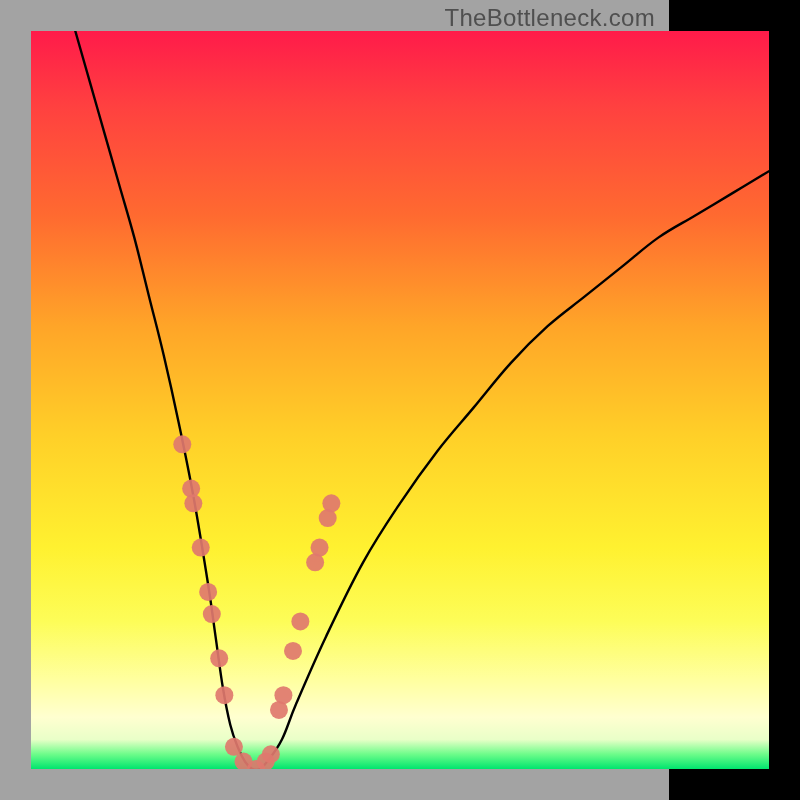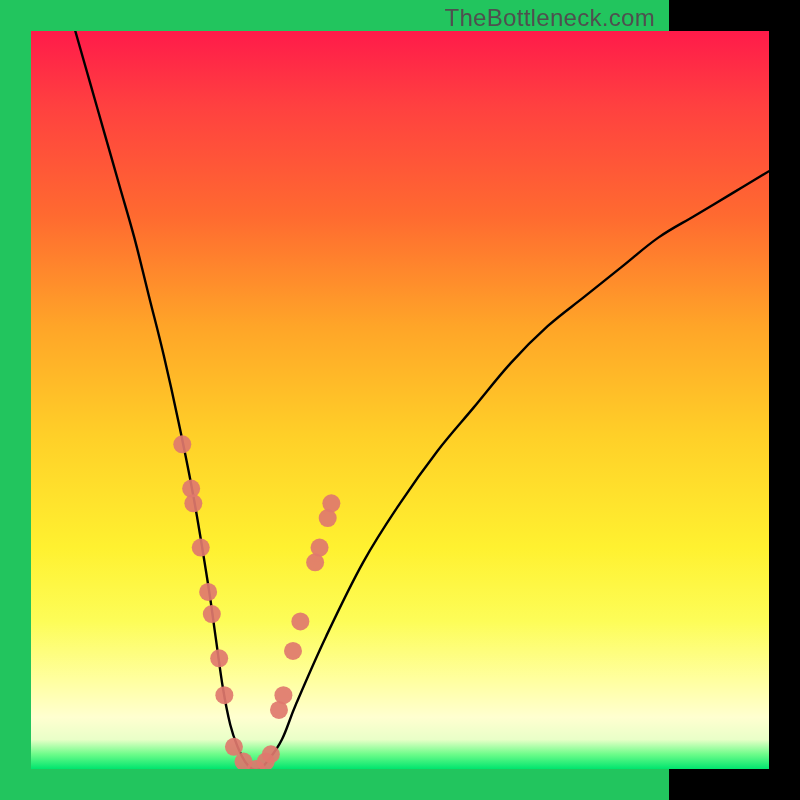--- a/index.html
+++ b/index.html
@@ -8,21 +8,21 @@
     width: 800px;
     height: 800px;
     overflow: hidden;
     background: #000;
     font-family: Arial, Helvetica, sans-serif;
   }
   .frame {
     position: relative;
     width: 669px;
     height: 800px;
-    background: #22c55e;
+    background: #a3a3a3;
   }
   .watermark {
     position: absolute;
     top: 4px;
     right: 14px;
     color: #4f4f4f;
     font-size: 24px;
     font-weight: 500;
     letter-spacing: 0.3px;
     z-index: 10;

